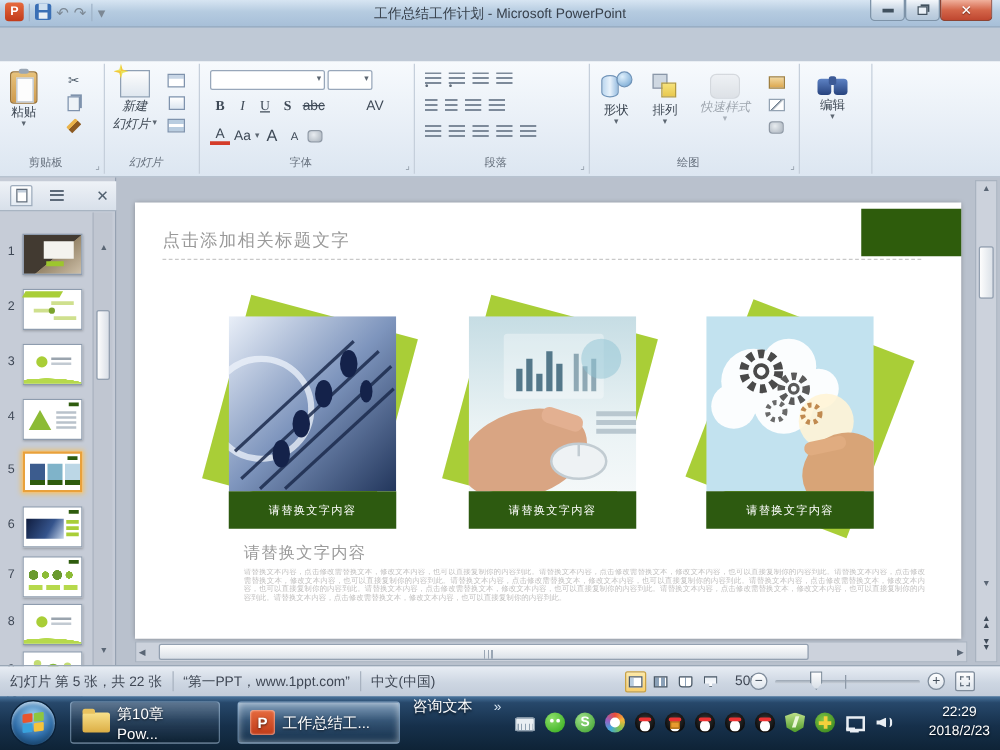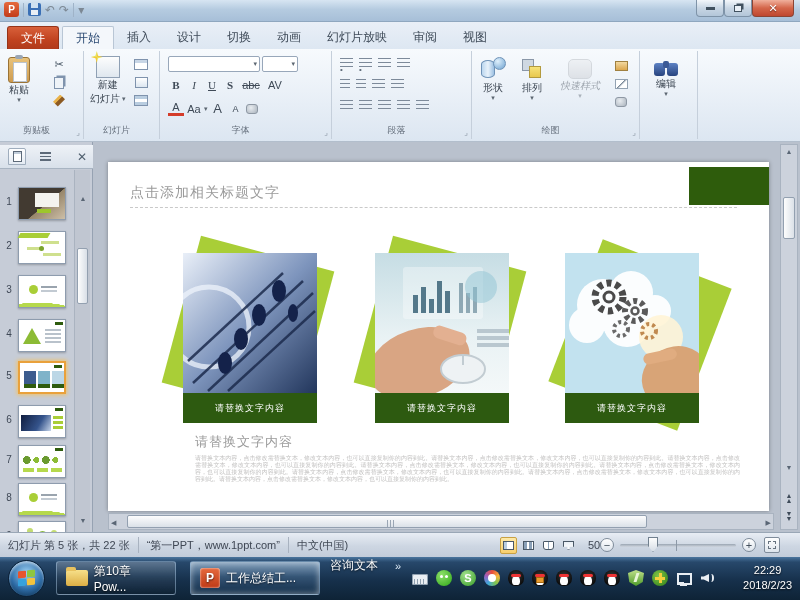--- a/index.html
+++ b/index.html
@@ -238,46 +238,34 @@
   <div class="titlebar">
     <div class="qat">
       <span class="ppt-logo">P</span>
       <span class="sep"></span>
       <span class="floppy"></span>
       <span class="glyph">↶</span>
       <span class="glyph">↷</span>
       <span class="sep"></span>
       <span class="glyph">▾</span>
     </div>
+    <div class="win-title">工作总结工作计划 - Microsoft PowerPoint</div>
     <div class="winbtns">
       <div class="winbtn">
           <span class="wmin"></span>
         </div>
       <div class="winbtn">
           <span class="wrest"></span>
         </div>
       <div class="winbtn close">
           <span class="wx">✕</span>
         </div>
     </div>
   </div>
 
-  <div class="tabrow">
-    <div class="filebtn">文件</div>
-    <div class="rtabs">
-      <span class="rtab active">开始</span>
-      <span class="rtab">插入</span>
-      <span class="rtab">设计</span>
-      <span class="rtab">切换</span>
-      <span class="rtab">动画</span>
-      <span class="rtab">幻灯片放映</span>
-      <span class="rtab">审阅</span>
-      <span class="rtab">视图</span>
-    </div>
-  </div>
 
   <div class="ribbon">
 
     <div class="rg" style="left:0;width:84px;">
       <div class="bigbtn" style="position:absolute;left:8px;top:6px;">
         <span class="clip-ico"></span>
         <span>粘贴</span>
         <span class="dd">▾</span>
       </div>
       <div class="smallcol" style="position:absolute;left:50px;top:6px;">
@@ -286,21 +274,21 @@
             <i class="copy-ico"></i>
           </span>
         <span class="sico">
             <i class="brush-ico"></i>
           </span>
       </div>
       <div class="rg-label">剪贴板</div>
       <span class="launcher">⌟</span>
     </div>
 
-    <div class="rg" style="left:84px;width:76px;">
+    <div class="rg" style="left:84px;width:76px;font-style:italic;">
       <div class="bigbtn" style="position:absolute;left:6px;top:5px;">
         <span class="newslide-ico"></span>
         <span>新建</span>
         <span style="display:flex;align-items:center;gap:2px;">
             <span>幻灯片</span>
             <span class="dd">▾</span>
           </span>
       </div>
       <div class="smallcol" style="position:absolute;left:48px;top:6px;">
         <span class="sico">
@@ -324,21 +312,21 @@
         <span class="combo small">
             <span class="dd">▾</span>
           </span>
       </div>
       <div class="frow" style="position:absolute;left:8px;top:28px;">
         <span class="fgl b">B</span>
         <span class="fgl i">I</span>
         <span class="fgl u">U</span>
         <span class="fgl b">S</span>
         <span class="fgl strike" style="width:22px;">abc</span>
-        <span class="fgl" style="width:22px;">AV</span>
+        <span class="fgl" style="width:22px;margin-left:25px;">AV</span>
       </div>
       <div class="frow" style="position:absolute;left:8px;top:50px;">
         <span class="fgl" style="border-bottom:3px solid #d43c2a;">A</span>
         <span class="fgl">Aa</span>
         <span class="dd">▾</span>
         <span class="fgl" style="font-size:13px;">A</span>
         <span class="fgl" style="font-size:9px;">A</span>
         <span class="fx-mini"></span>
       </div>
       <div class="rg-label">字体</div>

